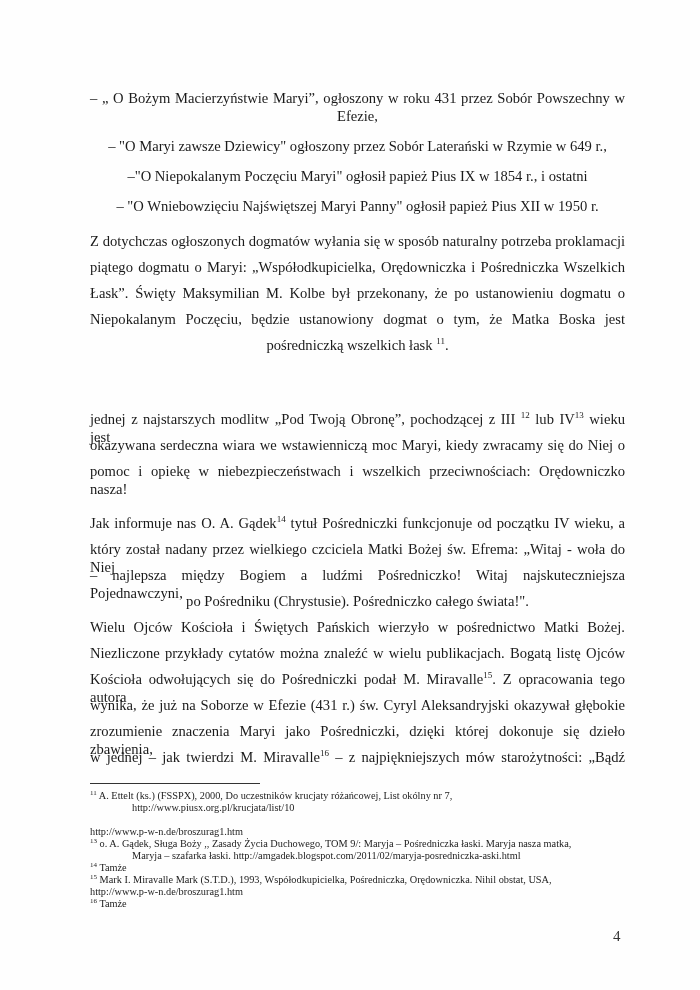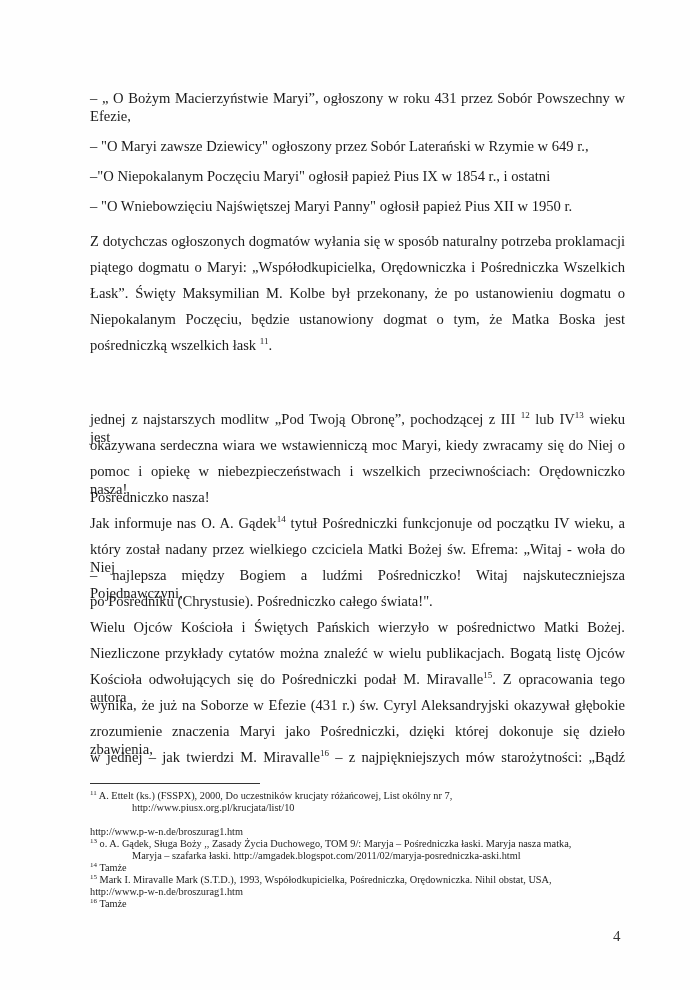--- a/index.html
+++ b/index.html
@@ -1,18 +1,18 @@
 <!DOCTYPE html>
 <html><head>
 <meta charset="utf-8">
 <style>
   html, body { margin: 0; padding: 0; background: #ffffff; }
   body { width: 700px; height: 990px; position: relative; overflow: hidden; font-family: "Liberation Serif", serif; color: #1a1a1a; }
   .page { position: absolute; left: 0; top: 0; width: 700px; height: 990px; background: #fefefe; }
-  .line { position: absolute; left: 90px; width: 535px; font-size: 14.6px; line-height: 18px; white-space: nowrap; }
+  .line { position: absolute; left: 90px; width: 535px; font-size: 14.6px; line-height: 18px; white-space: nowrap; text-align: center; }
   .just { text-align: justify; text-align-last: justify; white-space: normal; }
   sup { font-size: 9px; line-height: 0; vertical-align: super; }
   .fn-rule { position: absolute; left: 90px; top: 779px; width: 170px; height: 1px; background: #333; }
   .fn { position: absolute; left: 90px; font-size: 10.3px; line-height: 12px; white-space: nowrap; color: #222; }
   .fn sup { font-size: 7px; }
   .indent { padding-left: 42px; }
   .pagenum { position: absolute; left: 613px; top: 928px; font-size: 15px; color: #333; }
 </style>
 </head>
 <body>
@@ -27,21 +27,20 @@
 
   <div class="line just" style="top:232px">Z dotychczas ogłoszonych dogmatów wyłania się w sposób naturalny potrzeba proklamacji</div>
   <div class="line just" style="top:258px">piątego dogmatu o Maryi: „Współodkupicielka, Orędowniczka i Pośredniczka Wszelkich</div>
   <div class="line just" style="top:284px">Łask”. Święty Maksymilian M. Kolbe był przekonany, że po ustanowieniu dogmatu o</div>
   <div class="line just" style="top:310px">Niepokalanym Poczęciu, będzie ustanowiony dogmat o tym, że Matka Boska jest</div>
   <div class="line" style="top:336px"><span>pośredniczką wszelkich łask </span><sup>11</sup><span>.</span></div>
 
   <div class="line just" style="top:410px"><span>jednej z najstarszych modlitw „Pod Twoją Obronę”, pochodzącej z III </span><sup>12</sup><span> lub IV</span><sup>13</sup><span> wieku jest</span></div>
   <div class="line just" style="top:462px">pomoc i opiekę w niebezpieczeństwach i wszelkich przeciwnościach: Orędowniczko nasza!</div>
   <div class="line just" style="top:436px">okazywana serdeczna wiara we wstawienniczą moc Maryi, kiedy zwracamy się do Niej o</div>
-  <div class="line" style="top:488px">Pośredniczko nasza!</div>
 
   <div class="line just" style="top:514px"><span>Jak informuje nas O. A. Gądek</span><sup>14</sup><span> tytuł Pośredniczki funkcjonuje od początku IV wieku, a</span></div>
   <div class="line just" style="top:540px">który został nadany przez wielkiego czciciela Matki Bożej św. Efrema: „Witaj - woła do Niej</div>
   <div class="line just" style="top:566px">– najlepsza między Bogiem a ludźmi Pośredniczko! Witaj najskuteczniejsza Pojednawczyni,</div>
   <div class="line" style="top:592px">po Pośredniku (Chrystusie). Pośredniczko całego świata!".</div>
 
   <div class="line just" style="top:644px">Niezliczone przykłady cytatów można znaleźć w wielu publikacjach. Bogatą listę Ojców</div>
   <div class="line just" style="top:618px">Wielu Ojców Kościoła i Świętych Pańskich wierzyło w pośrednictwo Matki Bożej.</div>
   <div class="line just" style="top:670px"><span>Kościoła odwołujących się do Pośredniczki podał M. Miravalle</span><sup>15</sup><span>. Z opracowania tego autora</span></div>
   <div class="line just" style="top:696px">wynika, że już na Soborze w Efezie (431 r.) św. Cyryl Aleksandryjski okazywał głębokie</div>

